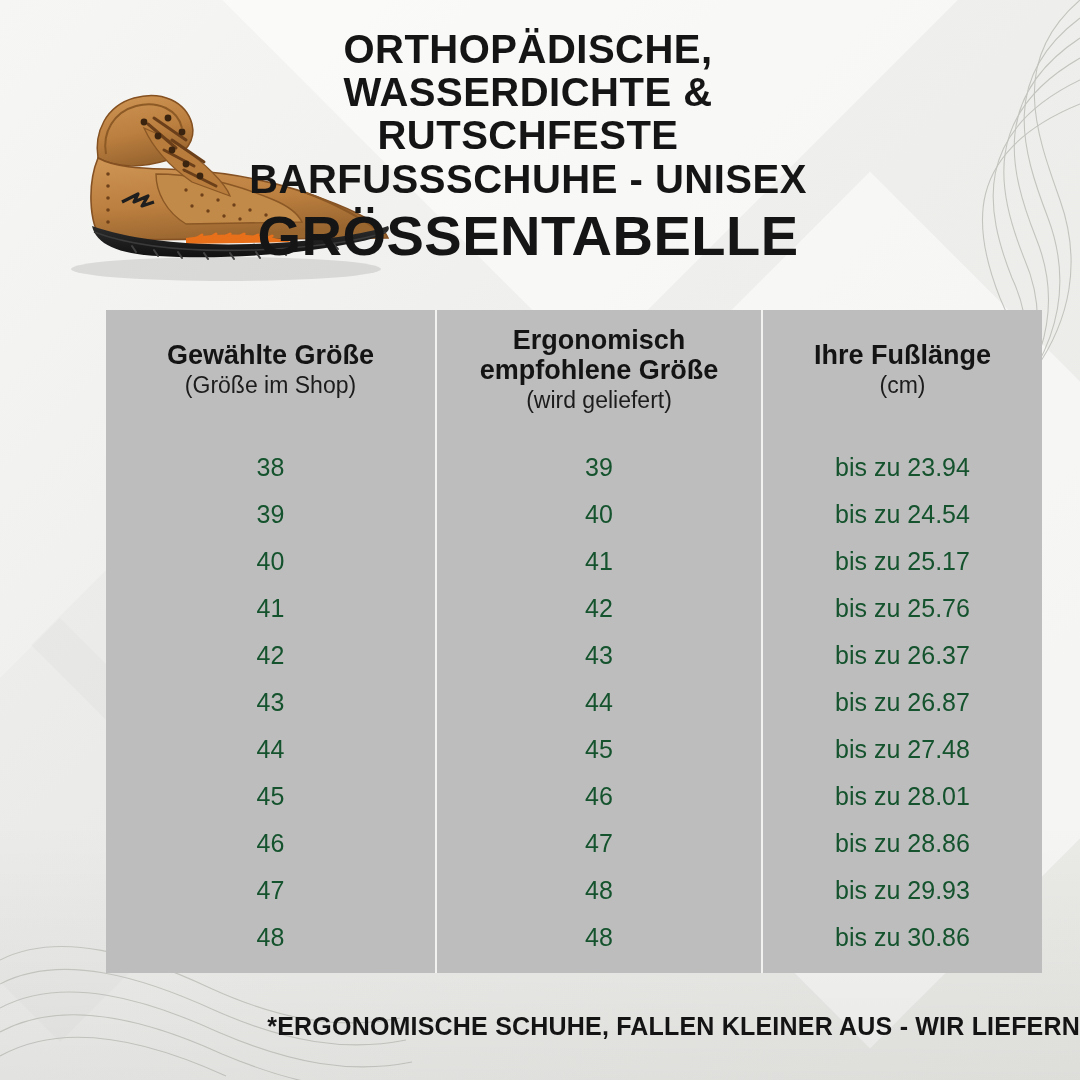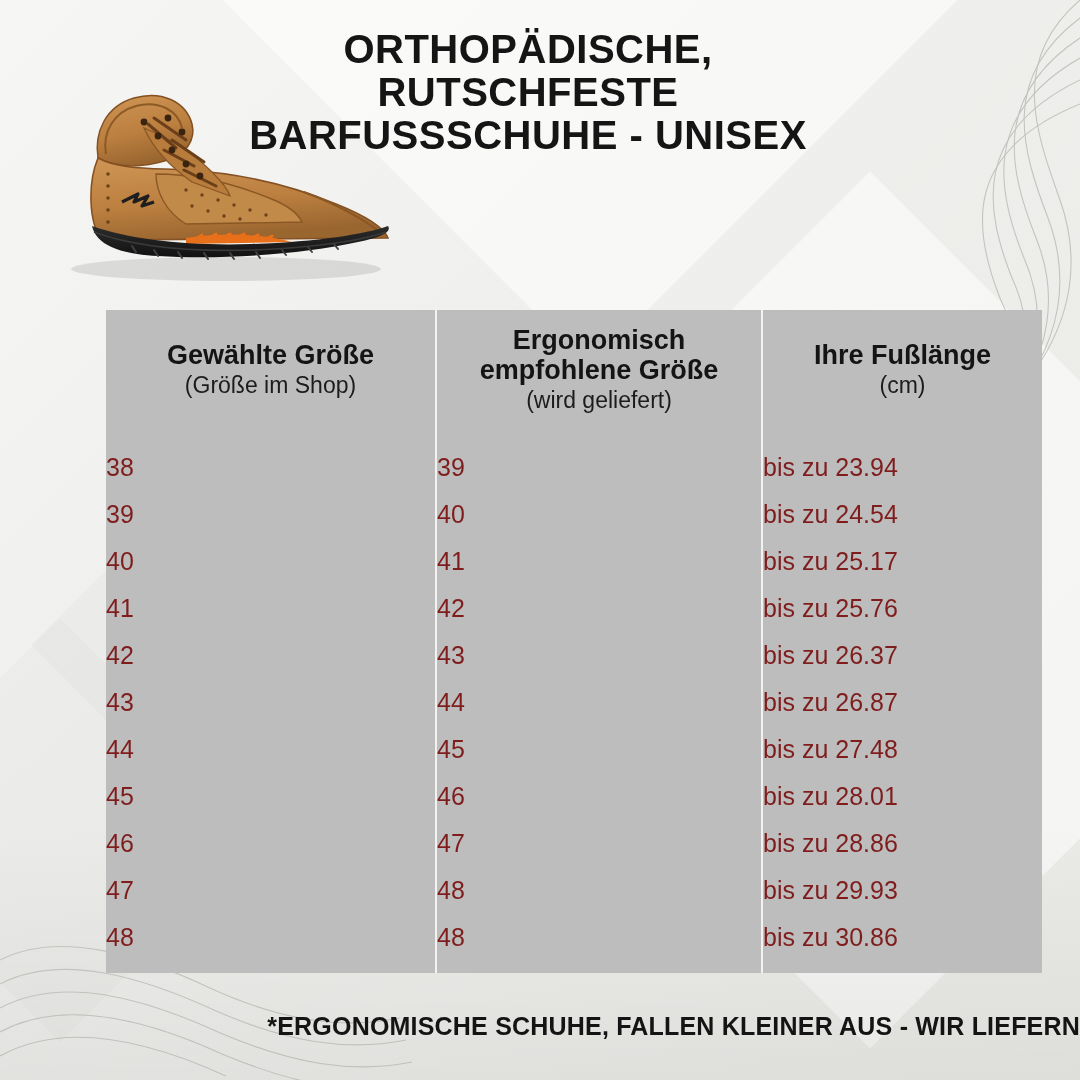--- a/index.html
+++ b/index.html
@@ -104,22 +104,23 @@
     font-size: 23px;
     font-weight: normal;
     color: #1c1c1c;
     margin-top: 2px;
     line-height: 1.15;
   }
 
   .table tbody td {
     background: #bdbdbd;
     border-right: 2px solid #f2f2f0;
+    text-align: center;
     font-size: 25px;
-    color: #7f1d1d;
+    color: #14532d;
     height: 47px;
     padding: 0;
   }
   .table tbody td:last-child { border-right: none; }
   .table tbody tr:first-child td { padding-top: 14px; }
   .table tbody tr:last-child td { padding-bottom: 12px; }
 
   
   .footer {
     position: absolute;
@@ -256,22 +257,24 @@
       <path d="M194,191 l4,6"></path>
       <path d="M220,190 l4,6"></path>
     <path d="M246,188 l4,5"></path>
       <path d="M272,185 l4,5"></path>
       <path d="M298,182 l4,5"></path>
   </g>
 </svg>
 
 <div class="header">
   <div class="line">ORTHOPÄDISCHE,</div>
+  <div class="line">WASSERDICHTE &amp;</div>
   <div class="line">RUTSCHFESTE</div>
   <div class="line">BARFUSSSCHUHE - UNISEX</div>
+  <div class="title-main">GRÖSSENTABELLE</div>
 </div>
 
 <table class="table">
   <colgroup>
       <col class="c1">
       <col class="c2">
       <col class="c3">
     </colgroup>
   <thead>
     <tr>

